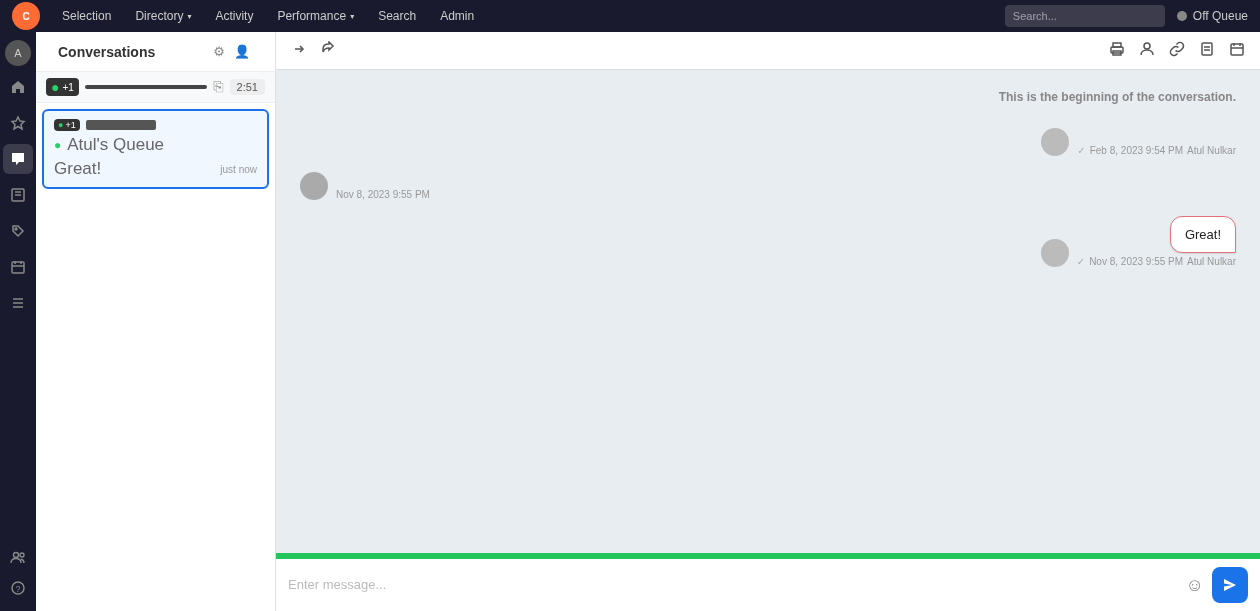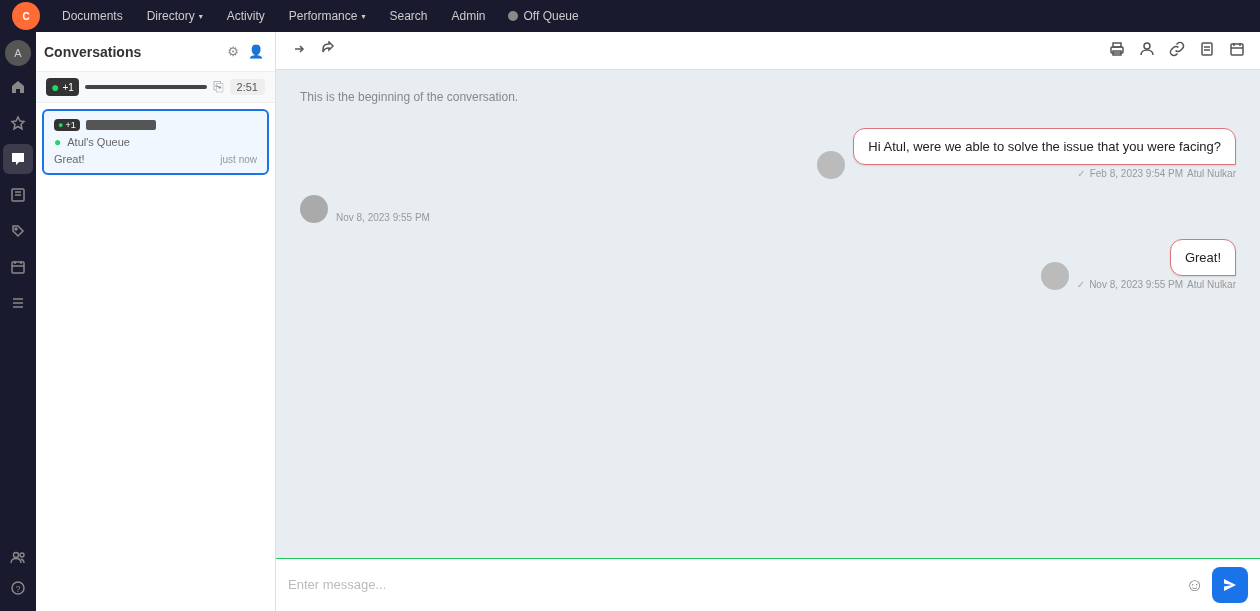--- a/index.html
+++ b/index.html
@@ -96,21 +96,21 @@
       width: 240px;
       background: #fff;
       border-right: 1px solid #e0e0e0;
       display: flex;
       flex-direction: column;
       flex-shrink: 0;
     }
     .conv-header {
       display: flex;
       align-items: center;
-      padding: 10px 8px;
+      padding: 10px 22px;
       border-bottom: 1px solid #eee;
       gap: 20px;
     }
     .conv-title {
       font-size: 14px;
       font-weight: 600;
       color: #333;
       flex: 1;
     }
     .conv-header-icons {
@@ -191,21 +191,21 @@
       border-radius: 2px;
       height: 10px;
       width: 70px;
     }
     .conv-item-row {
       display: flex; align-items: center; gap: 6px;
       margin-top: 4px;
     }
     .conv-item-wa { color: #25D366; font-size: 12px; }
     .conv-item-preview {
-      font-size: 11px;
+      font-size: 17px;
       color: #666;
       flex: 1;
     }
     .conv-item-time {
       font-size: 10px;
       color: #999;
     }
 
     
     .chat-area {
@@ -235,24 +235,25 @@
 
     .chat-messages {
       flex: 1;
       overflow-y: auto;
       padding: 20px 24px;
       display: flex;
       flex-direction: column;
       gap: 16px;
     }
     .chat-beginning-text {
-      text-align: left;
+      text-align: right;
       font-size: 12px;
       color: #888;
       margin-bottom: 8px;
+      font-weight: bold;
     }
 
     
     .msg-row {
       display: flex;
       align-items: flex-end;
       gap: 8px;
     }
     .msg-row.outgoing { flex-direction: row-reverse; }
     .msg-avatar {
@@ -303,21 +304,21 @@
     }
     .quick-reply-value {
       font-size: 13px;
       color: #333;
       font-weight: 500;
     }
 
     
     .chat-input-area {
       background: #fff;
-      border-top: 1px solid #22c55e;
+      border-top: 6px solid #22c55e;
       padding: 8px 12px;
       display: flex;
       align-items: center;
       gap: 8px;
       flex-shrink: 0;
       min-height: 50px;
     }
     .chat-input {
       flex: 1;
       border: none;
@@ -354,39 +355,40 @@
 <body>
 
 <div class="top-nav">
   <div class="nav-logo">
     <svg width="18" height="18" viewBox="0 0 18 18">
         <circle cx="9" cy="9" r="8" fill="#ff6b35"></circle>
         <text x="9" y="13" text-anchor="middle" fill="white" font-size="10" font-weight="bold">C</text>
       </svg>
   </div>
   <div class="nav-item">
-      <span>Documents</span>
+      <span>Selection</span>
     </div>
   <div class="nav-item">
       <span>Directory</span> 
       <span class="caret">▾</span>
     </div>
   <div class="nav-item">
       <span>Activity</span>
     </div>
   <div class="nav-item">
       <span>Performance</span> 
       <span class="caret">▾</span>
     </div>
   <div class="nav-item">
       <span>Search</span>
     </div>
   <div class="nav-item">
       <span>Admin</span>
     </div>
+  <input class="nav-search" type="text" placeholder="Search..." style="">
   <div class="nav-queue">
     <div class="queue-dot"></div>
     <span>Off Queue</span>
   </div>
 </div>
 
 <div class="main-container">
 
   <div class="sidebar">
     <div class="sidebar-avatar">A</div>
@@ -537,23 +539,20 @@
             <line x1="2" y1="7" x2="14" y2="7"></line>
           </svg>
       </span>
     </div>
 
     <div class="chat-messages">
       <div class="chat-beginning-text">This is the beginning of the conversation.</div>
 
       <div class="msg-row outgoing">
         <div class="msg-bubble-wrap">
-          <div class="msg-bubble outgoing-bubble">
-            <span>Hi Atul, were we able to solve the issue that you were facing?</span>
-          </div>
           <div class="msg-meta">
             <span class="check-mark">✓</span>
             <span>Feb 8, 2023 9:54 PM</span>
             <span>Atul Nulkar</span>
           </div>
         </div>
         <div class="msg-avatar" style="background:#bbb;"></div>
       </div>
 
       <div class="msg-row">

